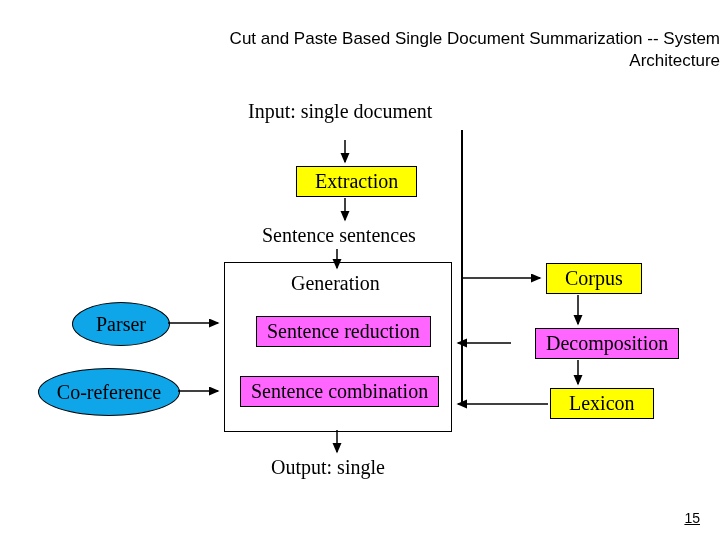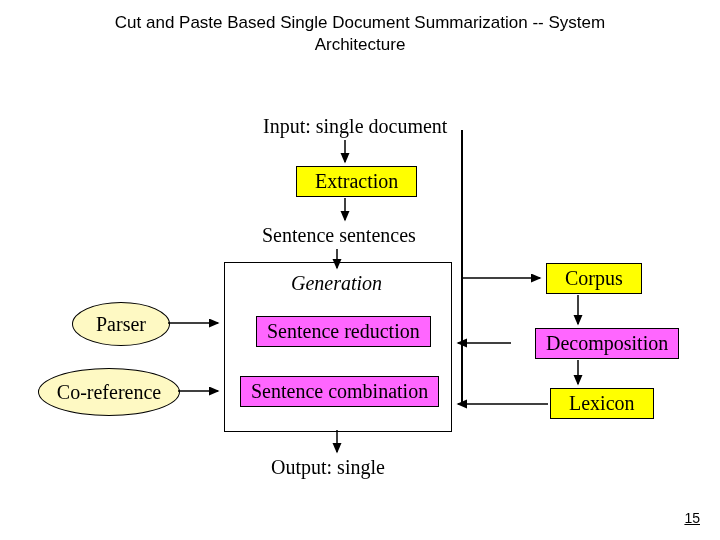--- a/index.html
+++ b/index.html
@@ -7,22 +7,22 @@
     padding: 0;
     width: 720px;
     height: 540px;
     font-family: "Times New Roman", serif;
     background: white;
     position: relative;
   }
   .title {
     font-family: Arial, sans-serif;
     font-size: 17px;
-    text-align: center;
-    padding-top: 12px;
+    text-align: right;
+    padding-top: 28px;
     line-height: 1.3;
   }
   .label {
     font-size: 20px;
     position: absolute;
   }
   .box-yellow {
     background: #ffff00;
     border: 1.5px solid black;
     padding: 3px 18px;
@@ -30,21 +30,21 @@
     position: absolute;
   }
   .box-magenta {
     background: #ff66ff;
     border: 1.5px solid black;
     padding: 3px 10px;
     font-size: 20px;
     position: absolute;
   }
   .ellipse {
-    background: #fef9c3;
+    background: #0ea5e9;
     border: 1.5px solid black;
     border-radius: 50%;
     position: absolute;
     display: flex;
     align-items: center;
     justify-content: center;
     font-size: 20px;
   }
   .gen-box {
     border: 1px solid black;
@@ -68,29 +68,29 @@
   }
 </style>
 </head>
 <body>
 
 <div class="title">
   <span>Cut and Paste Based Single Document Summarization  -- System</span><br>
   <span>Architecture</span>
 </div>
 
-<div class="label" style="left:248px; top:115px;margin-left:15px;">Input: single document</div>
+<div class="label" style="left:248px; top:100px;">Input: single document</div>
 
 <div class="box-yellow" style="left:296px; top:166px;">Extraction</div>
 
 <div class="label" style="left:262px; top:224px;">Sentence sentences</div>
 
 <div class="gen-box" style="left:224px; top:262px; width:226px; height:168px;"></div>
 
-<div class="label" style="left:291px; top:272px;font-style:italic;">Generation</div>
+<div class="label" style="left:291px; top:272px;">Generation</div>
 
 <div class="box-magenta" style="left:256px; top:316px;">Sentence reduction</div>
 
 <div class="box-magenta" style="left:240px; top:376px;text-align:right;">Sentence combination</div>
 
 <div class="label" style="left:271px; top:456px;">Output: single</div>
 
 <div class="ellipse" style="left:72px; top:302px; width:96px; height:42px;">
   <span>Parser</span>
 </div>

